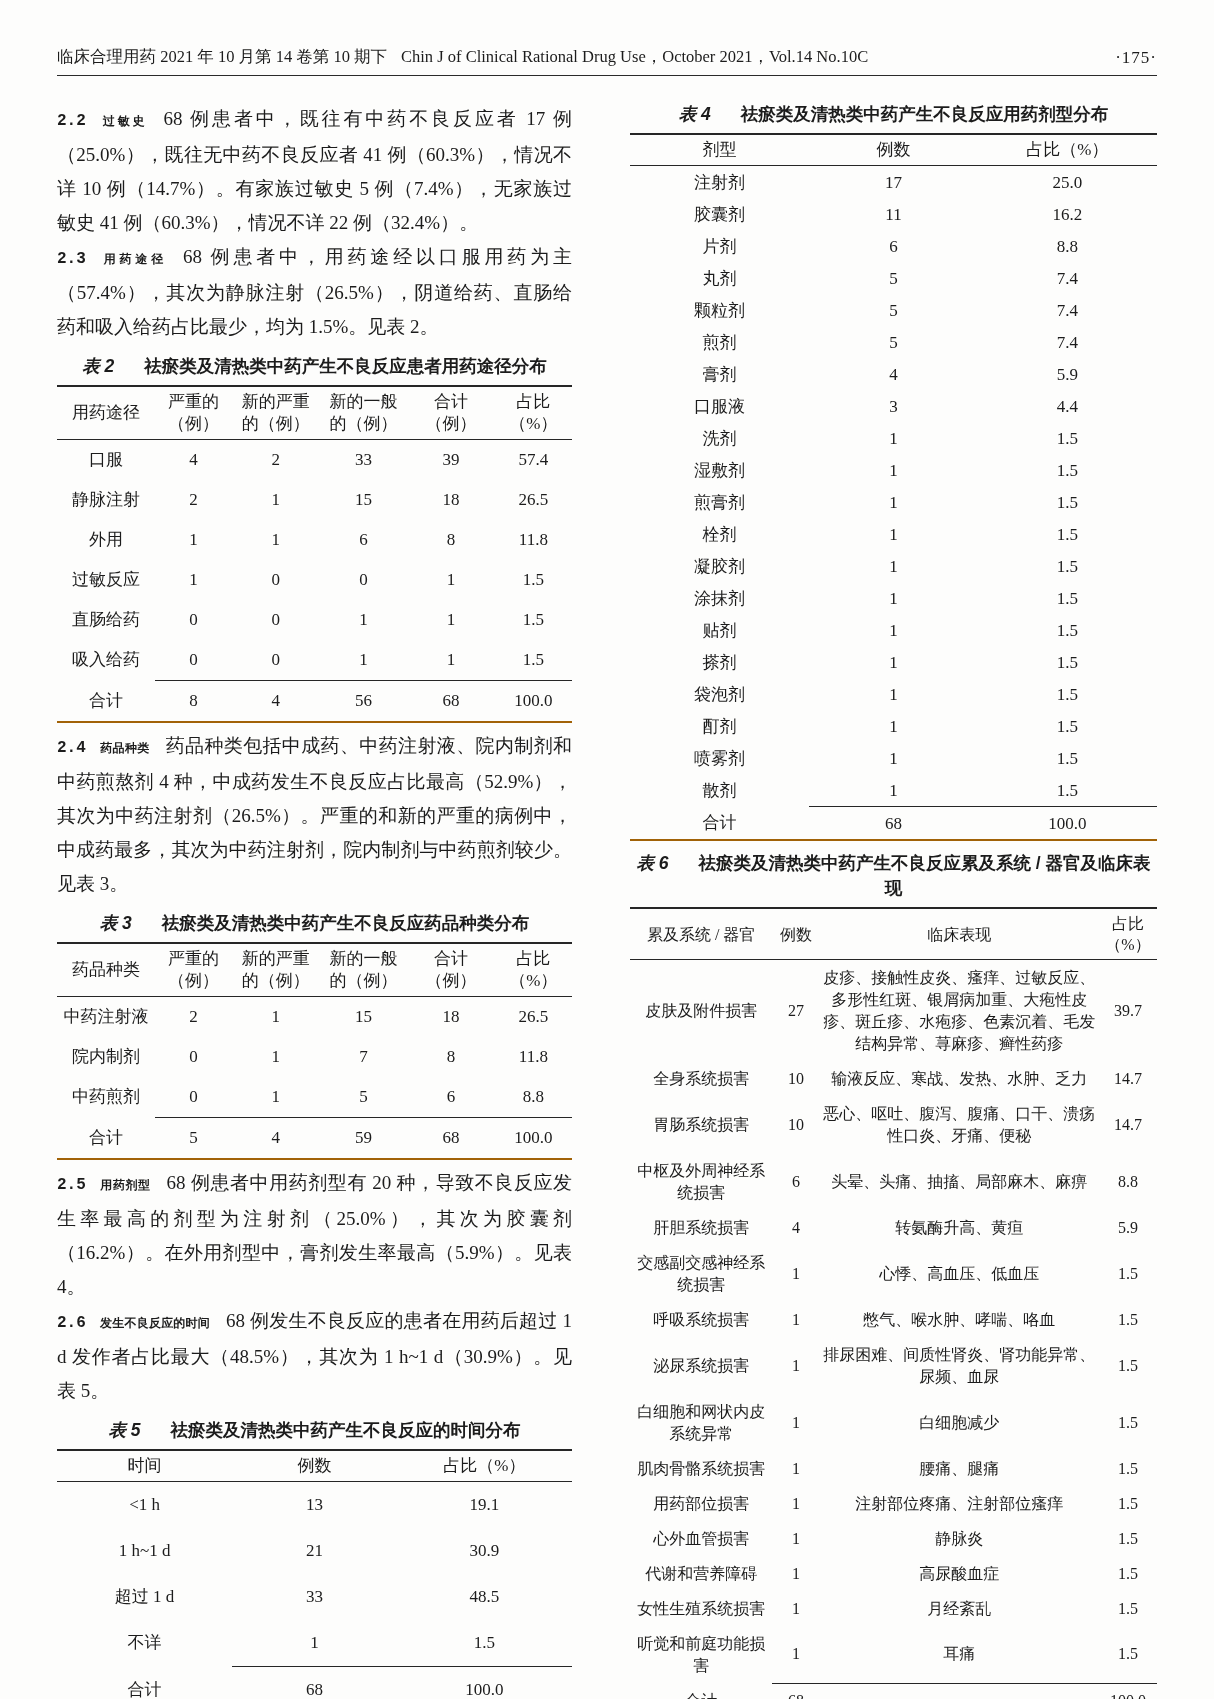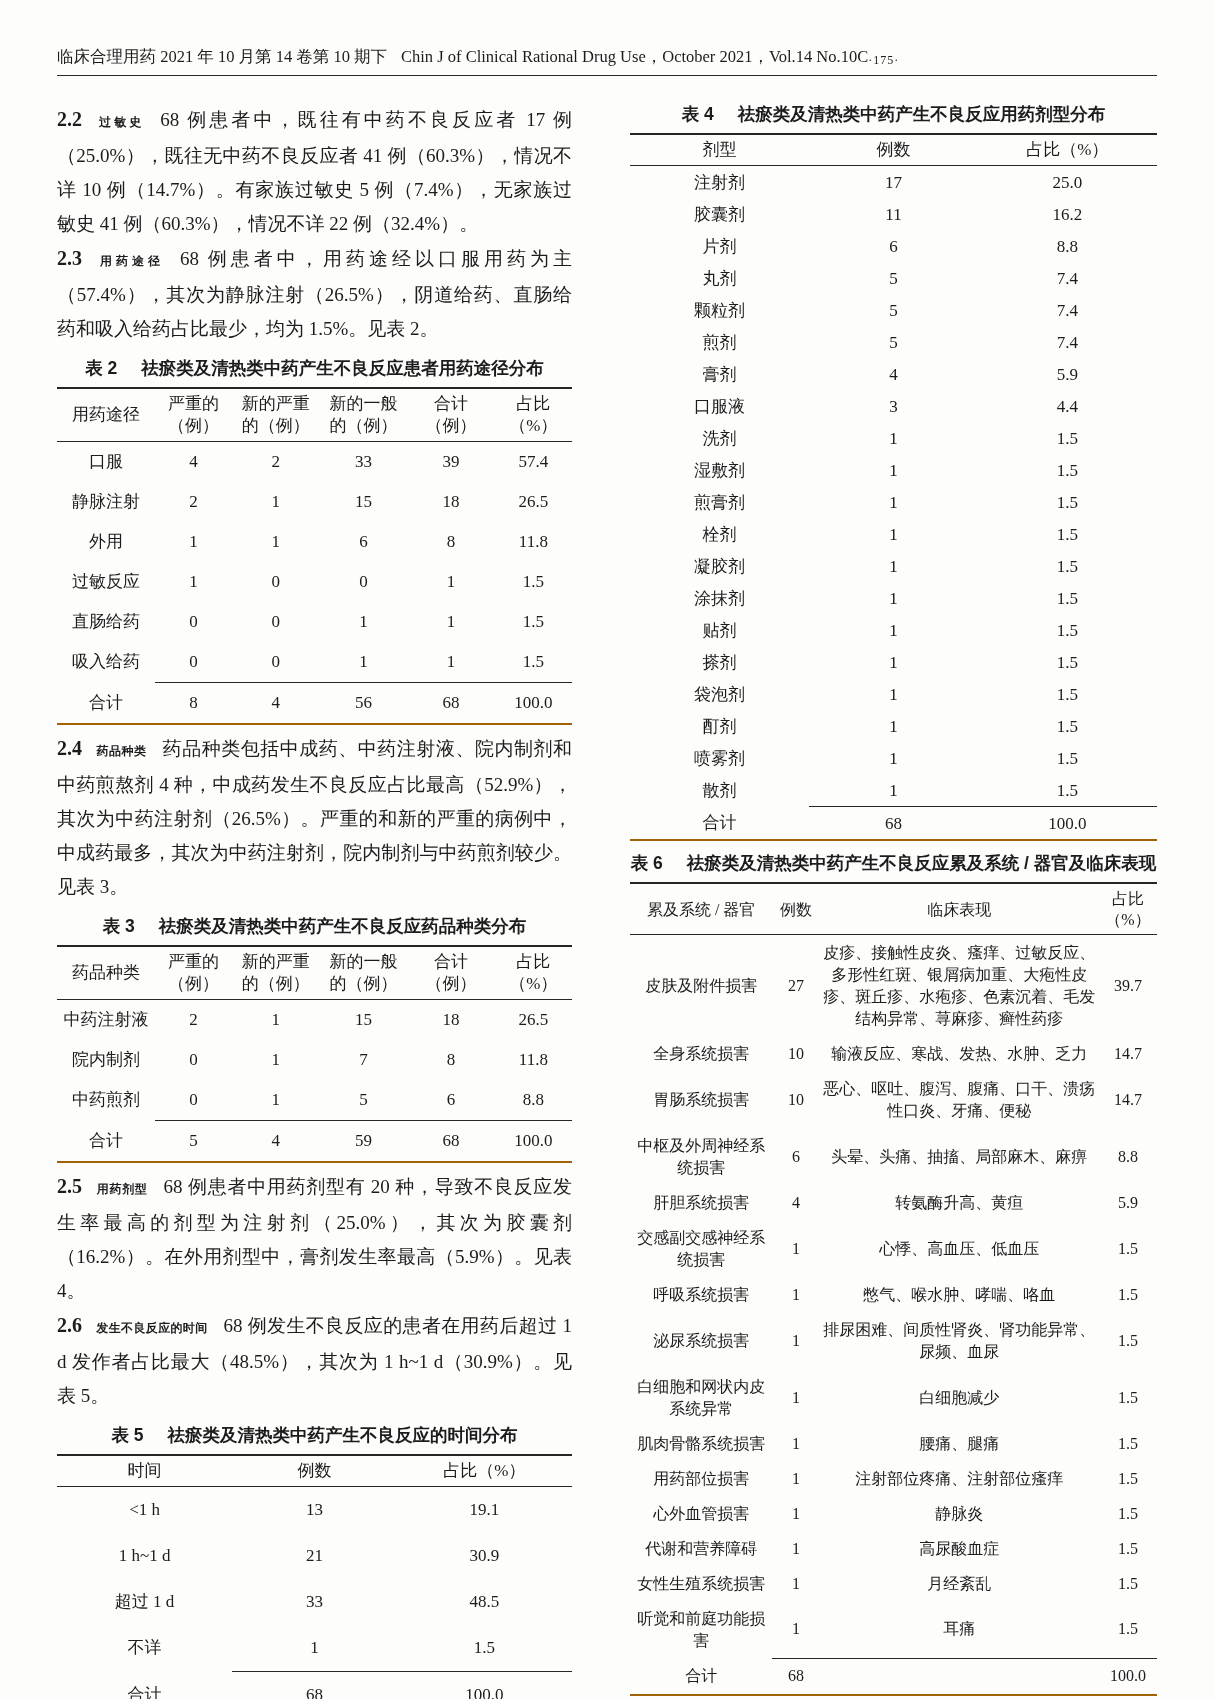--- a/index.html
+++ b/index.html
@@ -8,50 +8,50 @@
     width:1214px;min-height:1699px;
     margin:0 auto;
     background:#fdfdfc;
     color:#1c1c1c;
     font-family:"Liberation Serif","DejaVu Serif",serif;
     box-sizing:border-box;
     padding:46px 57px 40px 57px;
   }
   
   .runhead{
-    display:flex;align-items:flex-end;
+    display:flex;justify-content:space-between;align-items:flex-end;
     font-size:16.5px;
     padding-bottom:7px;
     border-bottom:1.8px solid #2a2a2a;
   }
   .runhead .zh{margin-right:14px;}
-  .pageno{font-size:12px;letter-spacing:1px;}
+  .pageno{font-size:17px;letter-spacing:1px;}
   
   .cols{display:flex;gap:58px;margin-top:26px;}
   .col-left{width:515px;flex:0 0 515px;}
   .col-right{width:527px;flex:0 0 527px;}
   
   .para{
     margin:0;
     font-size:19px;
     line-height:34px;
     text-align:justify;
     text-justify:inter-ideograph;
   }
-  .para .sec-num{font-family:Liberation Serif, serif;font-weight:bold;margin-right:14px;font-size:20px;}
+  .para .sec-num{font-family:Liberation Mono, monospace;font-weight:bold;margin-right:14px;font-size:16px;}
   .para .sec-title{font-family:"Liberation Sans","DejaVu Sans",sans-serif;font-weight:bold;margin-right:16px;font-size:12px;}
   
   .tcap{
     text-align:center;
     font-family:"Liberation Sans","DejaVu Sans",sans-serif;
     font-size:17.5px;line-height:25px;
     margin:10px 0 6px 0;
     font-weight:bold;
   }
-  .tcap .tlabel{margin-right:24px;}
+  .tcap .tlabel{margin-right:30px;font-style:italic;}
   
   table.three-line{
     width:100%;
     border-collapse:collapse;
     border-top:2px solid #262626;
     border-bottom:2px solid #a16207;
     font-size:17px;
   }
   table.three-line th{
     font-weight:normal;

